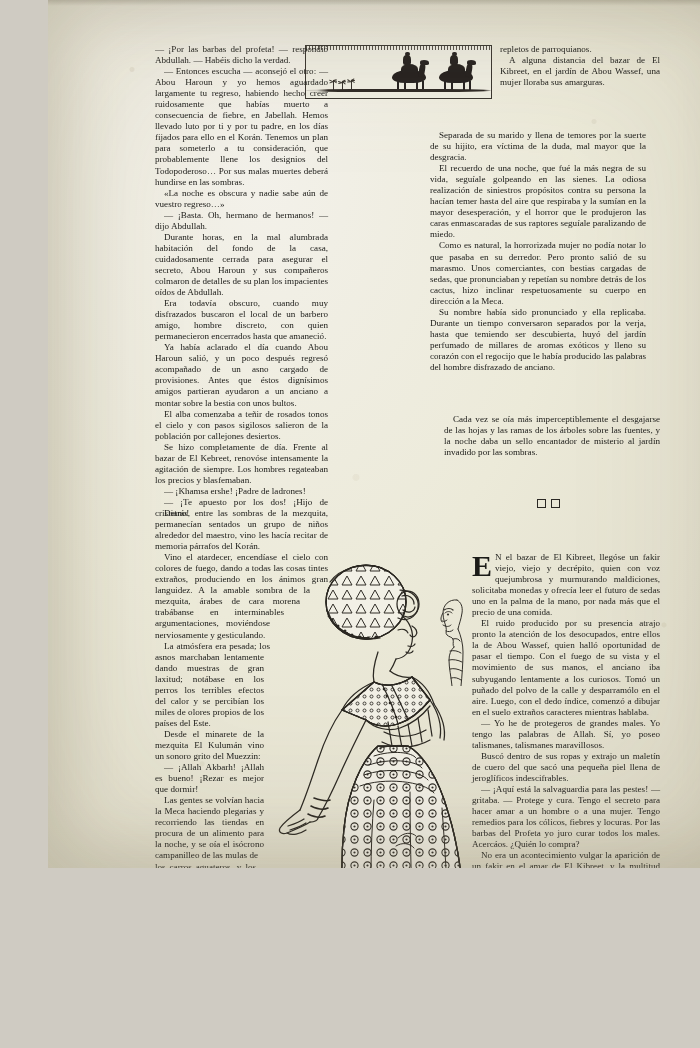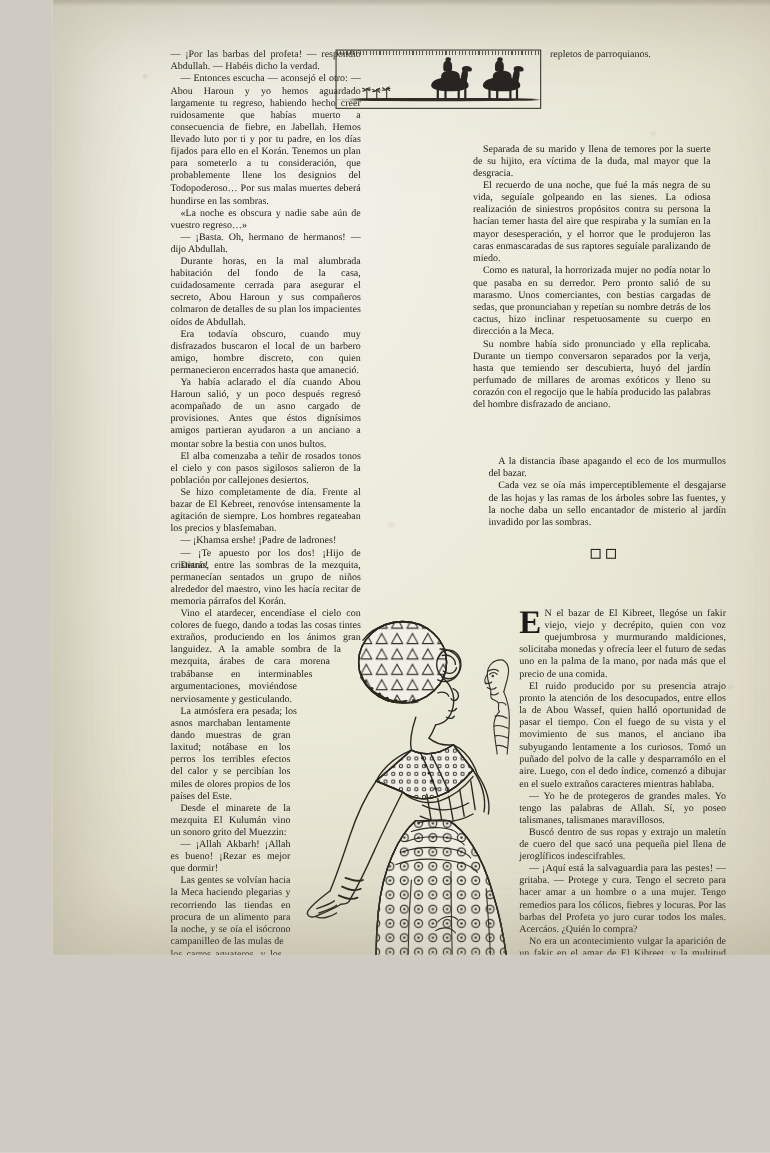--- a/index.html
+++ b/index.html
@@ -334,31 +334,31 @@
     <p>Detrás, entre las sombras de la mezquita, permanecían sentados un grupo de niños alrededor del maestro, vino les hacía recitar de memoria párrafos del Korán.</p>
     <p>Vino el atardecer, encendíase el cielo con colores de fuego, dando a todas las cosas tintes extraños, produciendo en los ánimos gran languidez. A la amable sombra de la mezquita, árabes de cara morena trabábanse en interminables argumentaciones, moviéndose nerviosamente y gesticulando.</p>
     <p>La atmósfera era pesada; los asnos marchaban lentamente dando muestras de gran laxitud; notábase en los perros los terribles efectos del calor y se percibían los miles de olores propios de los países del Este.</p>
     <p>Desde el minarete de la mezquita El Kulumán vino un sonoro grito del Muezzin:</p>
     <p>— ¡Allah Akbarh! ¡Allah es bueno! ¡Rezar es mejor que dormir!</p>
     <p>Las gentes se volvían hacia la Meca haciendo plegarias y recorriendo las tiendas en procura de un alimento para la noche, y se oía el isócrono campanilleo de las mulas de los carros aguateros, y los cafés se hallaban</p>
   </div>
 
   <div class="col" id="col-right">
     <p class="noind">repletos de parroquianos.</p>
+    <p>A alguna distancia del bazar de El Kibreet, en el jardín de Abou Wassef, una mujer lloraba sus amarguras.</p>
   </div>
 
   <div class="col" id="col-right-wide">
     <p>Separada de su marido y llena de temores por la suerte de su hijito, era víctima de la duda, mal mayor que la desgracia.</p>
     <p>El recuerdo de una noche, que fué la más negra de su vida, seguíale golpeando en las sienes. La odiosa realización de siniestros propósitos contra su persona la hacían temer hasta del aire que respiraba y la sumían en la mayor desesperación, y el horror que le produjeron las caras enmascaradas de sus raptores seguíale paralizando de miedo.</p>
     <p>Como es natural, la horrorizada mujer no podía notar lo que pasaba en su derredor. Pero pronto salió de su marasmo. Unos comerciantes, con bestias cargadas de sedas, que pronunciaban y repetían su nombre detrás de los cactus, hizo inclinar respetuosamente su cuerpo en dirección a la Meca.</p>
     <p>Su nombre había sido pronunciado y ella replicaba. Durante un tiempo conversaron separados por la verja, hasta que temiendo ser descubierta, huyó del jardín perfumado de millares de aromas exóticos y lleno su corazón con el regocijo que le había producido las palabras del hombre disfrazado de anciano.</p>
   </div>
 
   <div class="col" id="col-right-lower">
-    <p>A la distancia íbase apagando el eco de los murmullos del bazar.</p>
     <p>Cada vez se oía más imperceptiblemente el desgajarse de las hojas y las ramas de los árboles sobre las fuentes, y la noche daba un sello encantador de misterio al jardín invadido por las sombras.</p>
   </div>
 
   <div id="separator">
     <div class="sq"></div>
     <div class="sq"></div>
   </div>
 
   <div id="figure-fakir">
     <svg viewBox="0 0 34 92" xmlns="http://www.w3.org/2000/svg">

